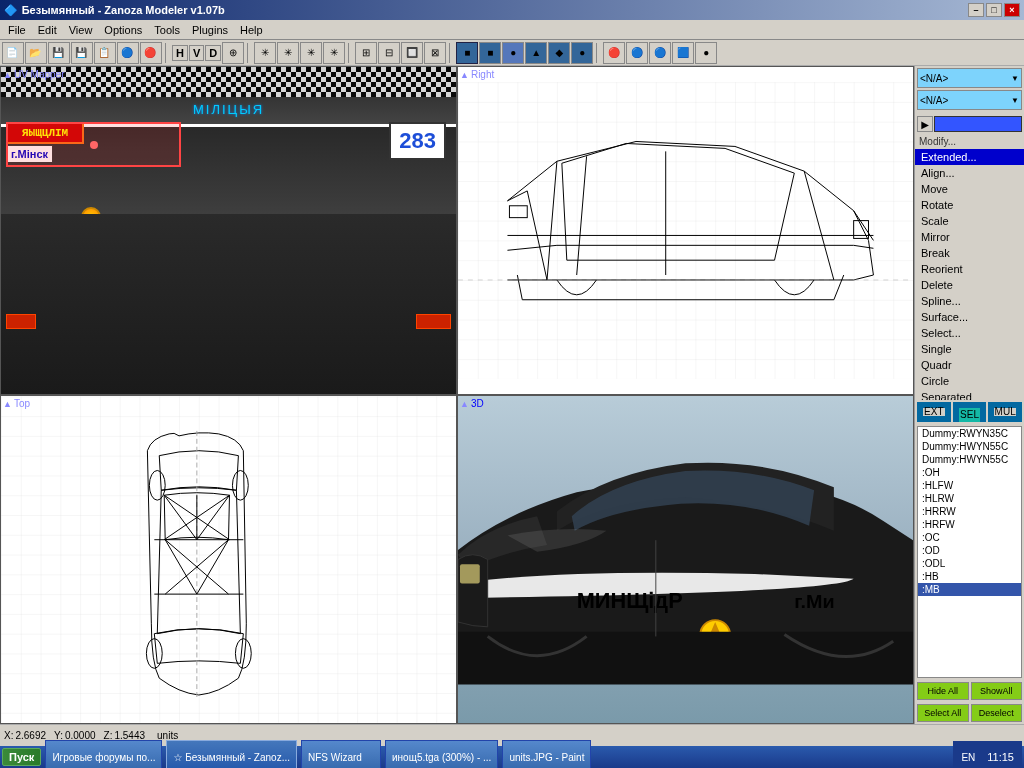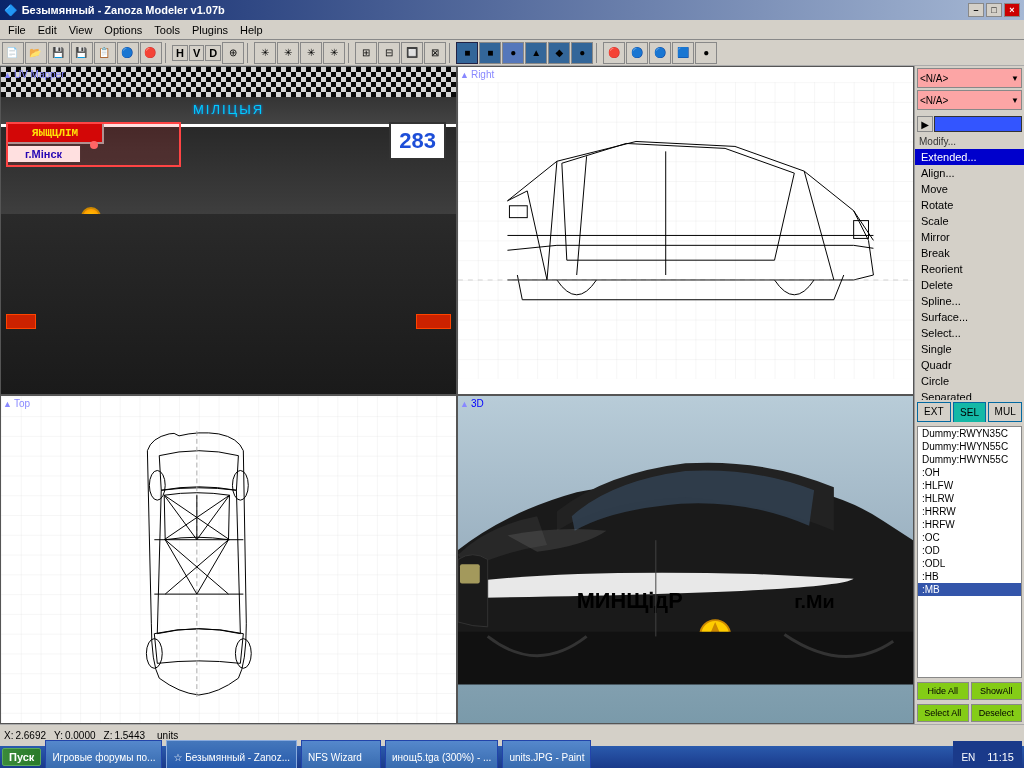--- a/index.html
+++ b/index.html
@@ -162,35 +162,35 @@
       font-size: 22px;
       font-weight: bold;
       color: #1d4ed8;
       border: 2px solid #333;
     }
     .police-plate {
       position: absolute;
       top: 55px;
       left: 5px;
       background: #cc0000;
-      border: 2px solid #a3a3a3;
-      padding: 3px 24px;
+      border: 2px solid #f97316;
+      padding: 3px 14px;
     }
     .police-plate-text {
       color: #ffff00;
       font-size: 11px;
       font-weight: bold;
       font-family: 'Courier New', monospace;
     }
     .police-city {
       position: absolute;
       top: 78px;
       left: 5px;
       background: white;
-      padding: 2px 18px;
+      padding: 2px 4px;
       font-size: 11px;
       font-weight: bold;
       color: #0000cc;
       border: 1px solid #333;
     }
     .police-badge {
       position: absolute;
       top: 140px;
       left: 80px;
       width: 20px; height: 20px;
@@ -242,21 +242,21 @@
       display: flex;
       flex-direction: column;
     }
 
     .rp-dropdowns {
       padding: 2px;
     }
     .rp-dropdown {
       width: 100%;
       height: 20px;
-      background: #fca5a5;
+      background: #7dd3fc;
       border: 1px solid #888;
       display: flex;
       align-items: center;
       justify-content: space-between;
       padding: 0 2px;
       margin-bottom: 2px;
       font-size: 10px;
       cursor: pointer;
       gap: 29px;
     }
@@ -302,21 +302,21 @@
     
     .rp-buttons-row {
       display: flex;
       padding: 2px;
       gap: 2px;
     }
     .rp-tab-btn {
       flex: 1;
       height: 20px;
       background: #d4d0c8;
-      border: 1px solid #0369a1;
+      border: 6px solid #0369a1;
       font-size: 10px;
       cursor: pointer;
       display: flex; align-items: center; justify-content: center;
     }
     .rp-tab-btn.active { background: #14b8a6; border-bottom: none; }
 
     .rp-object-list {
       flex: 1;
       background: white;
       border: 1px solid #888;

